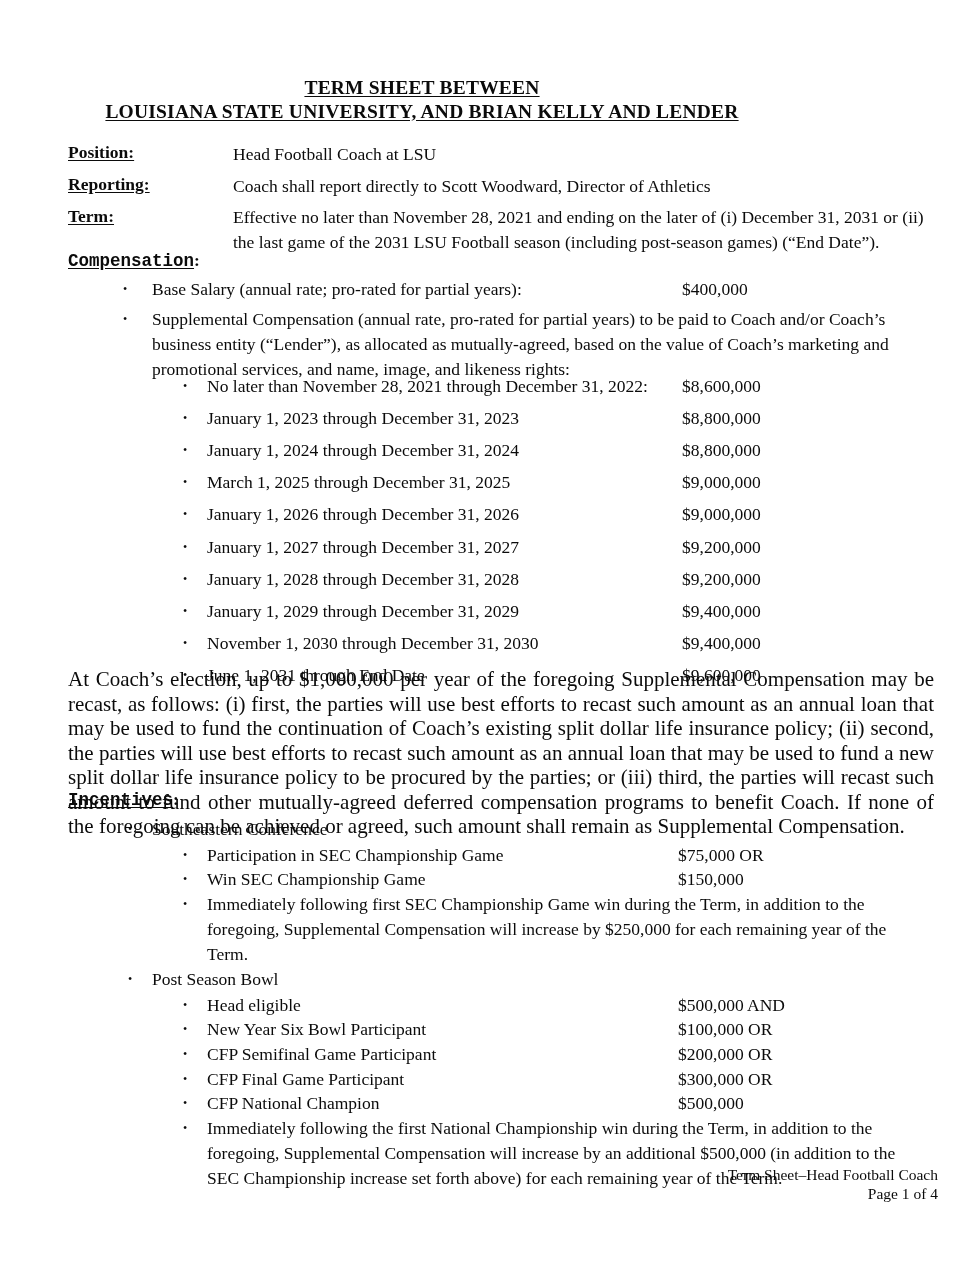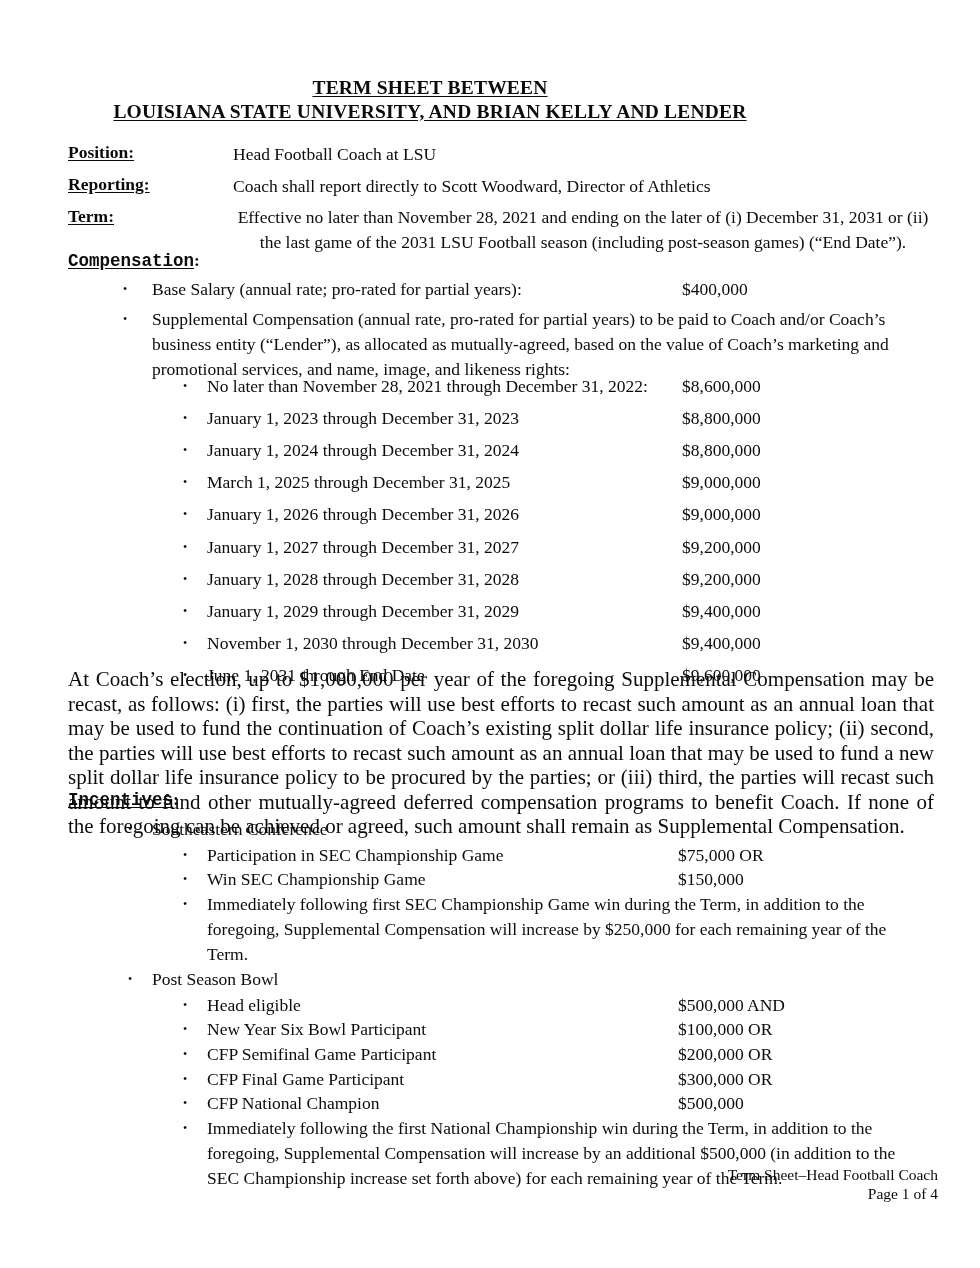--- a/index.html
+++ b/index.html
@@ -16,21 +16,21 @@
     width: 980px;
     height: 1268px;
     background: #ffffff;
     overflow: hidden;
     box-sizing: border-box;
   }
 
   
   .title-block {
     position: absolute;
-    left: 8px;
+    left: 0;
     top: 76px;
     width: 844px;
     text-align: center;
   }
   .title-line {
     font-weight: bold;
     font-size: 19.5px;
     letter-spacing: 0.2px;
     line-height: 24px;
     white-space: nowrap;
@@ -160,21 +160,21 @@
   <div class="value" style="top:142px;">Head Football Coach at LSU</div>
 
   <div class="label" style="top:174px;">
     <span class="u">Reporting:</span>
   </div>
   <div class="value" style="top:174px;">Coach shall report directly to Scott Woodward, Director of Athletics</div>
 
   <div class="label" style="top:206px;">
     <span class="u">Term:</span>
   </div>
-  <div class="value" style="top:205px; width:700px;text-align:center;">Effective no later than November 28, 2021 and ending on the later of (i) December 31, 2031 or (ii) the last game of the 2031 LSU Football season (including post-season games) (“End Date”).</div>
+  <div class="value" style="top:205px; width:700px;">Effective no later than November 28, 2021 and ending on the later of (i) December 31, 2031 or (ii) the last game of the 2031 LSU Football season (including post-season games) (“End Date”).</div>
 
   <div class="section-head" style="top:250px;">
     <span class="u">Compensation</span><span>:</span>
   </div>
 
   <div class="bullet lvl1" style="top:277px; width:520px;">
     <span class="dot">•</span>
     <span class="btext">Base Salary (annual rate; pro-rated for partial years):</span>
   </div>
   <div class="amt" style="top:277px;">$400,000</div>

